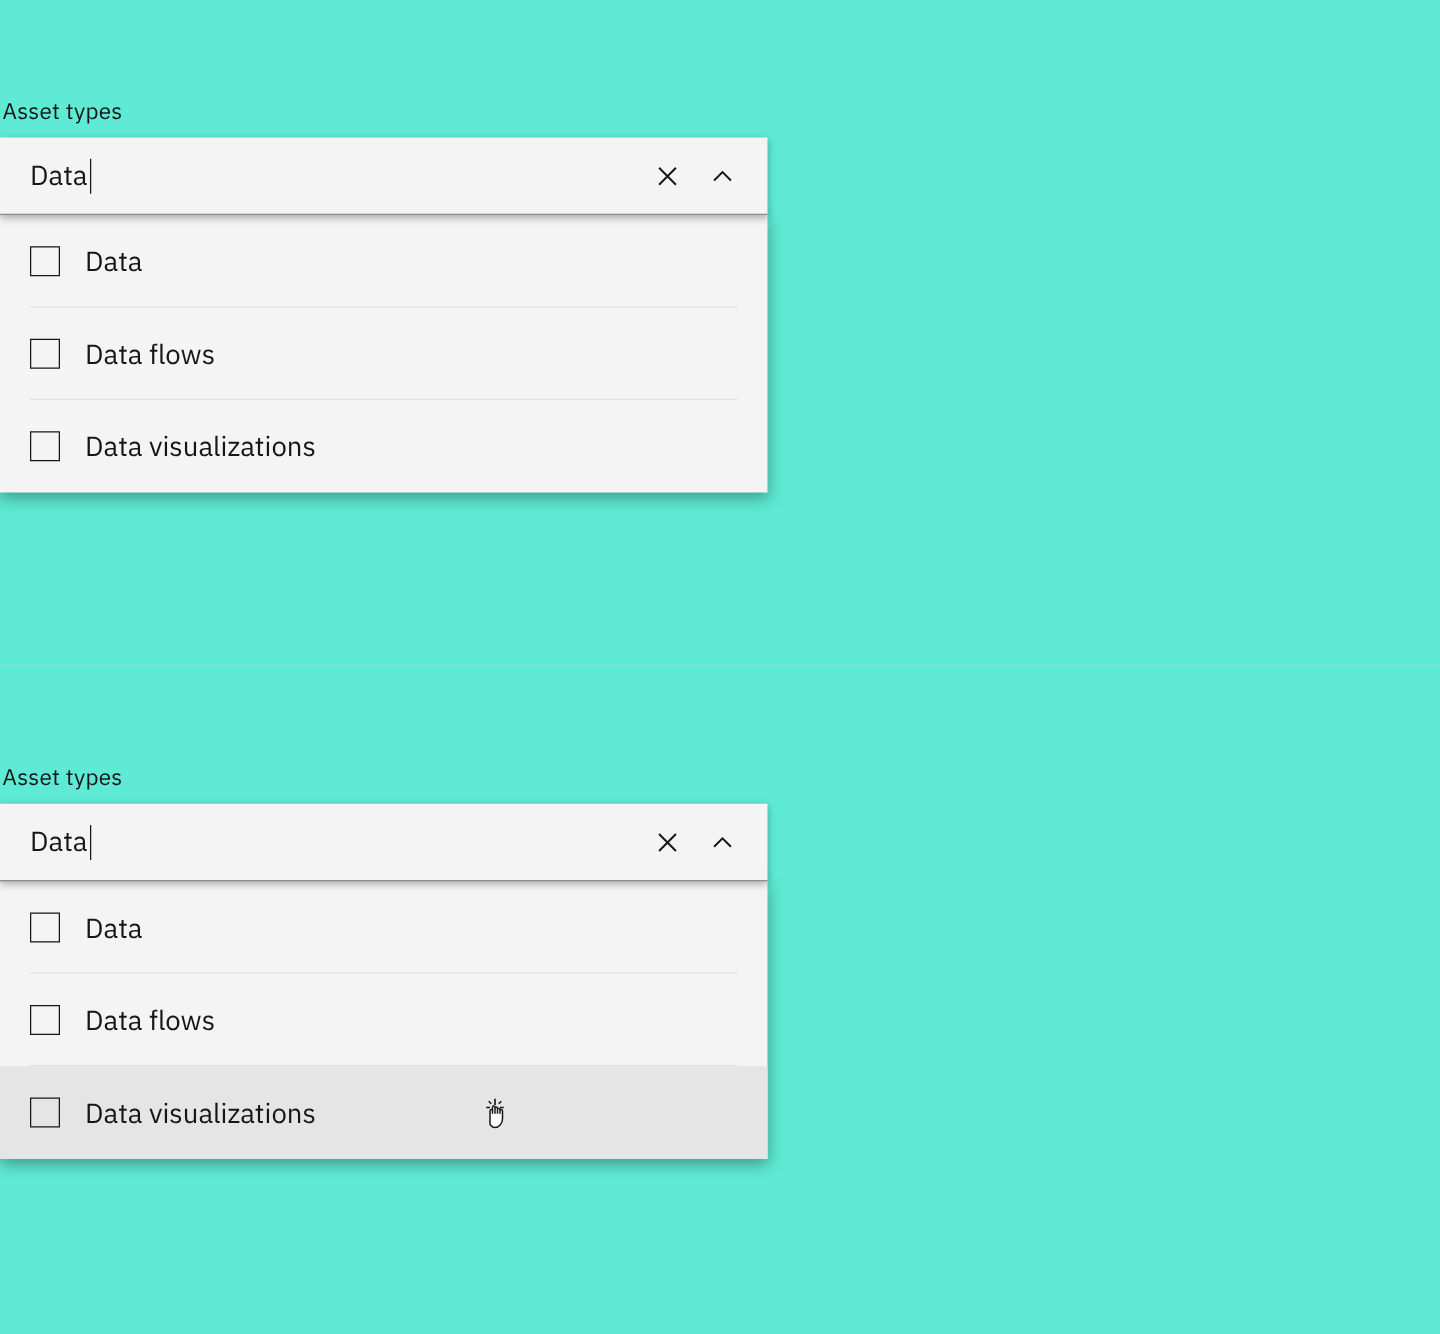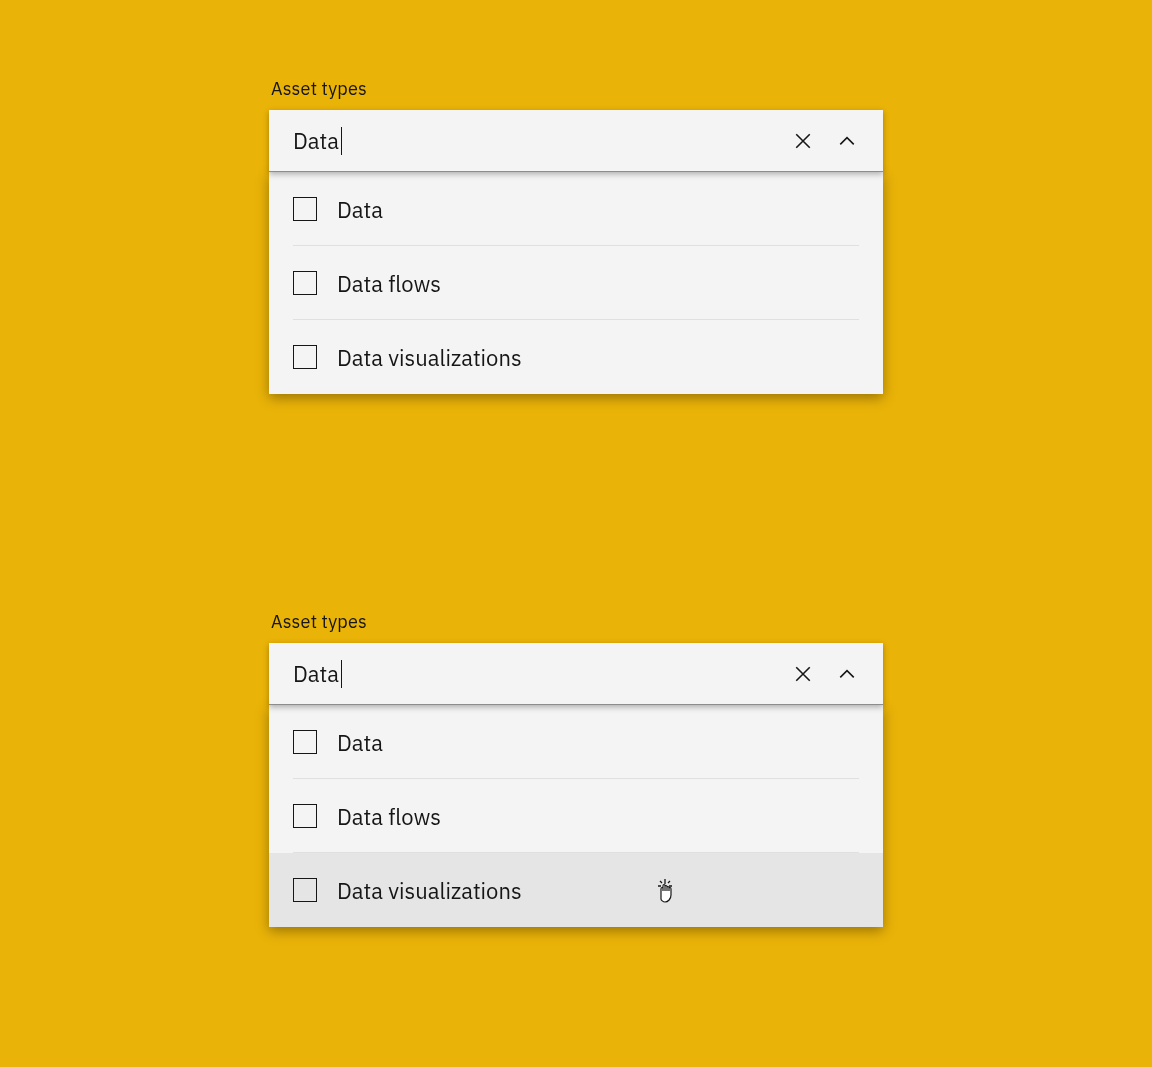--- a/index.html
+++ b/index.html
@@ -4,23 +4,22 @@
   <style>
     * { box-sizing: border-box; margin: 0; padding: 0; }
     body {
       width: 1152px;
       height: 1067px;
       font-family: "IBM Plex Sans", -apple-system, BlinkMacSystemFont, "Segoe UI", Helvetica, Arial, sans-serif;
       background: #fff;
     }
     .panel {
       width: 1152px;
-      background: #eab308;
-      display: flex;
-      justify-content: center;
+      background: #5eead4;
+      display: flex;
       position: relative;
     }
     .panel-top { height: 533px; }
     .panel-bottom { height: 534px; }
     .divider-line {
       width: 1152px;
       height: 1px;
       background: #c6c6c6;
       position: absolute;
       top: 533px;

